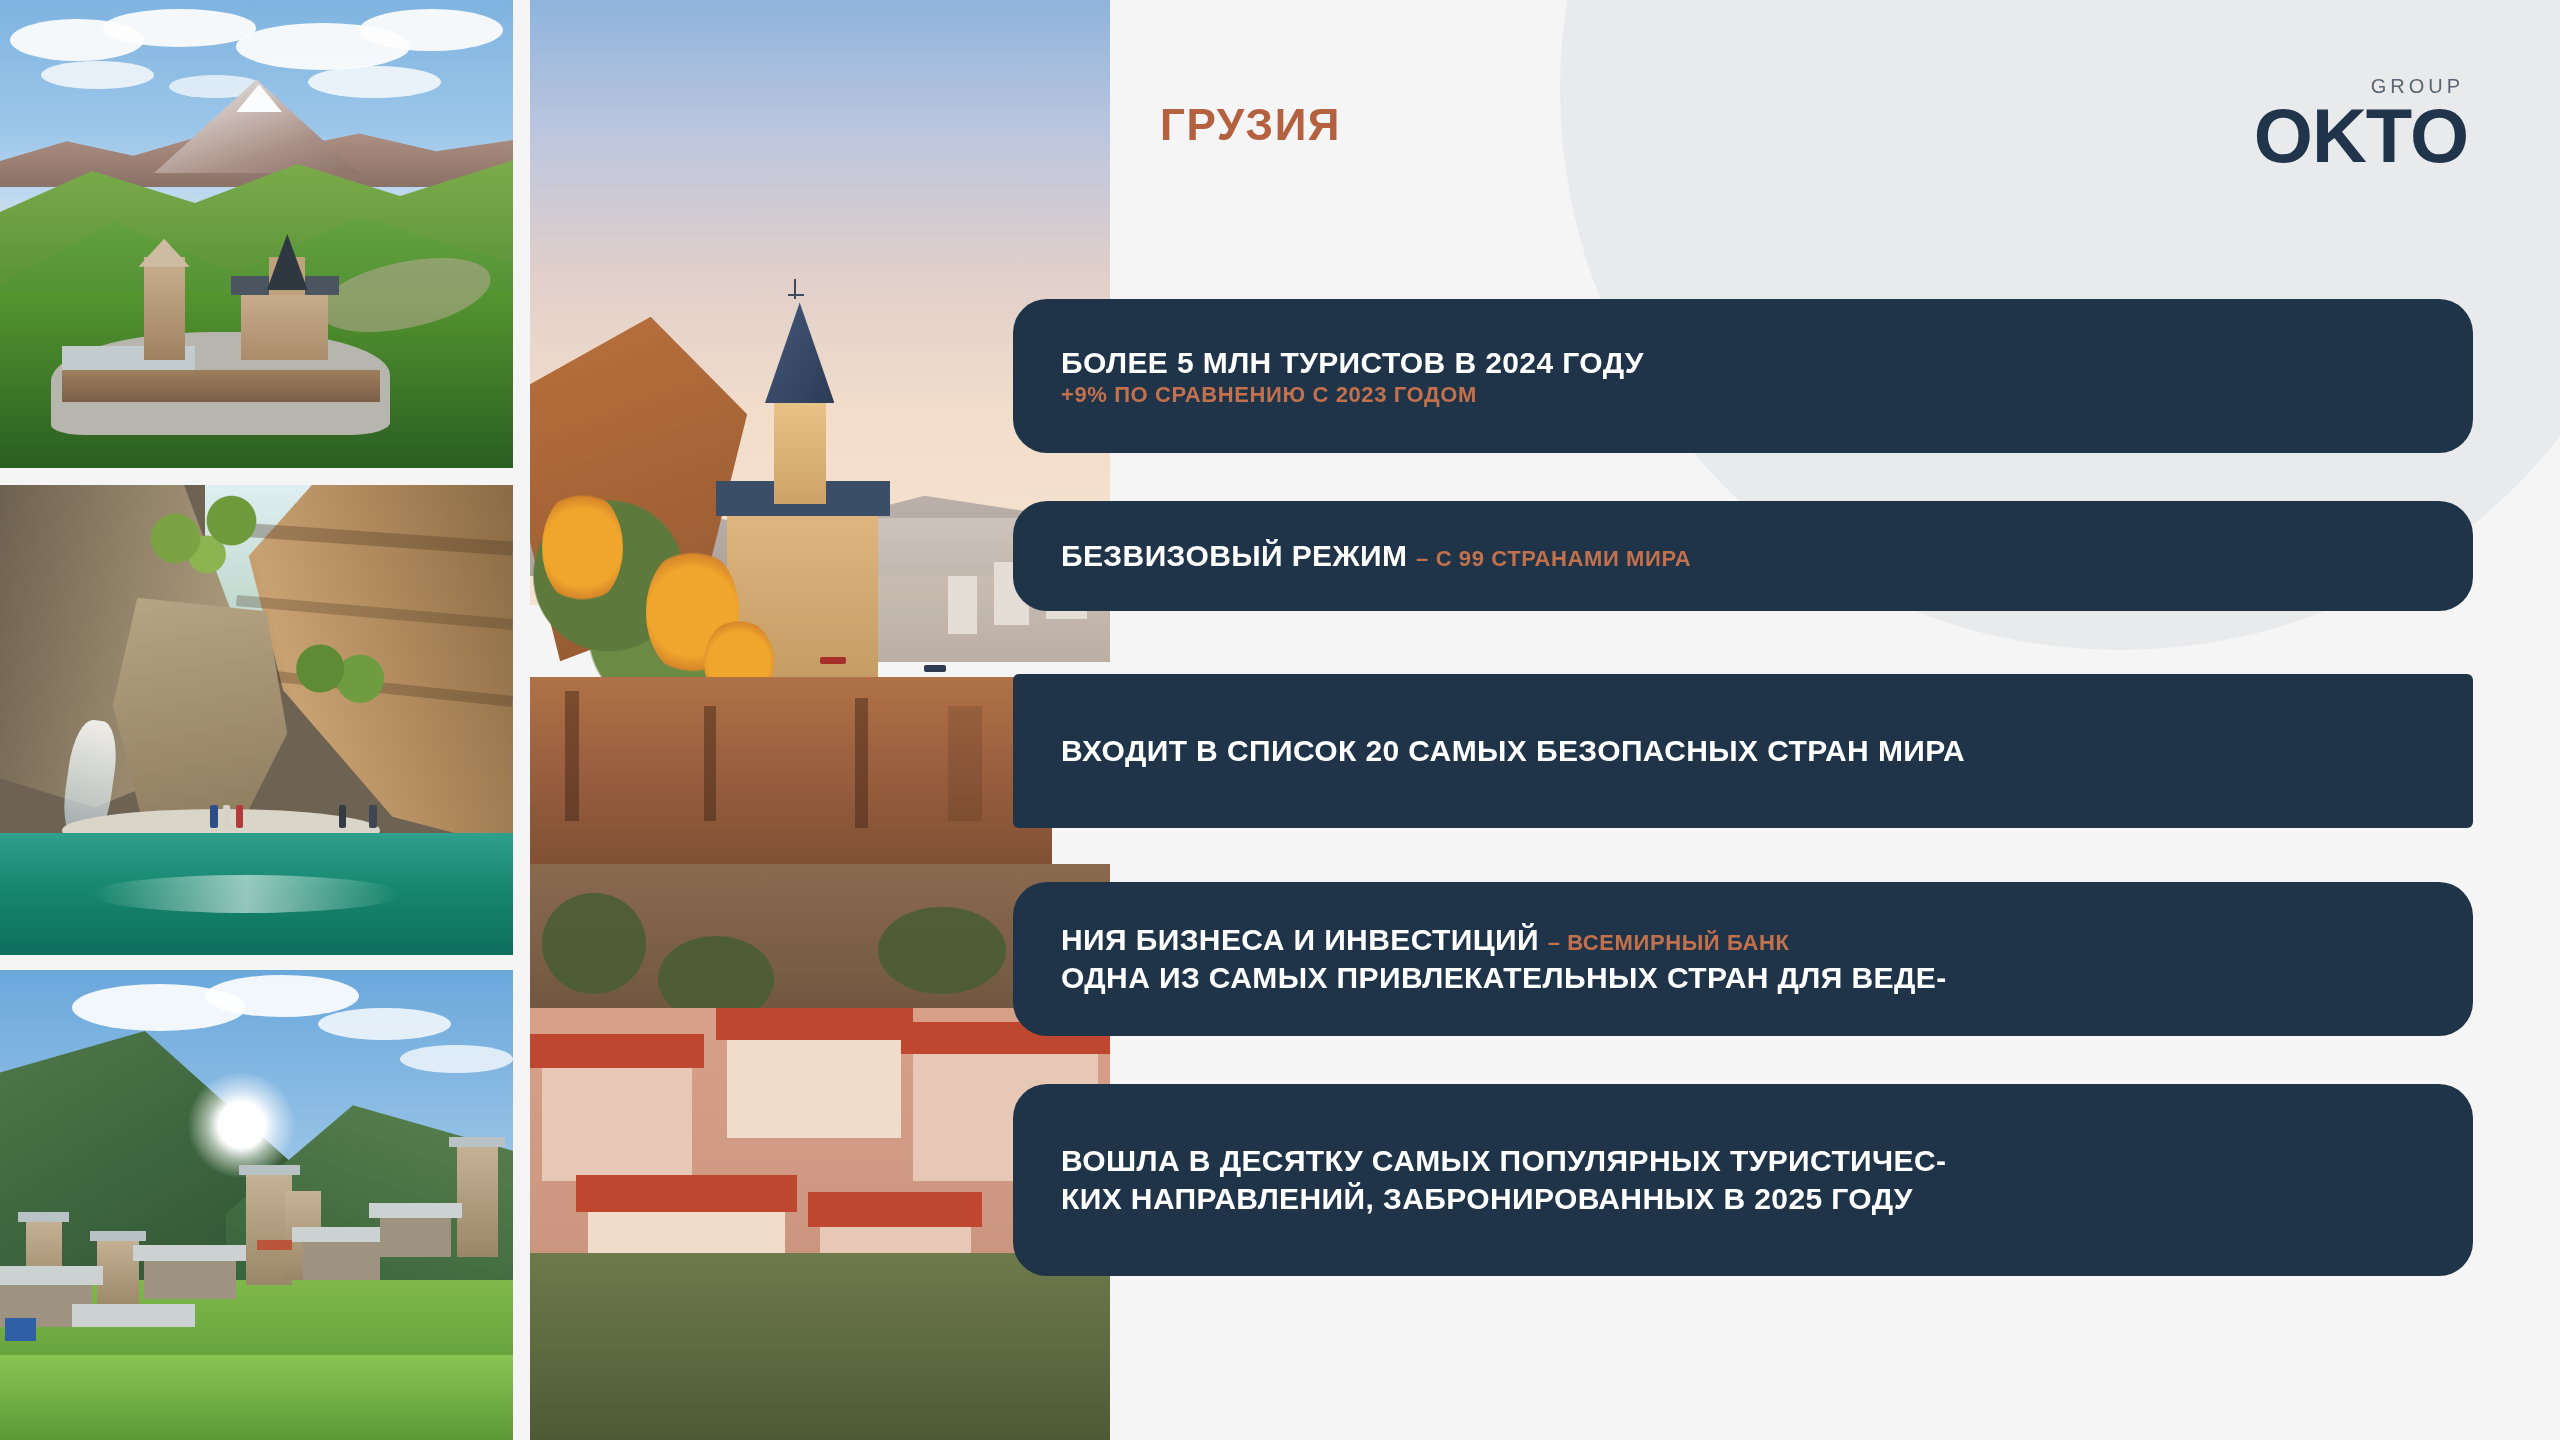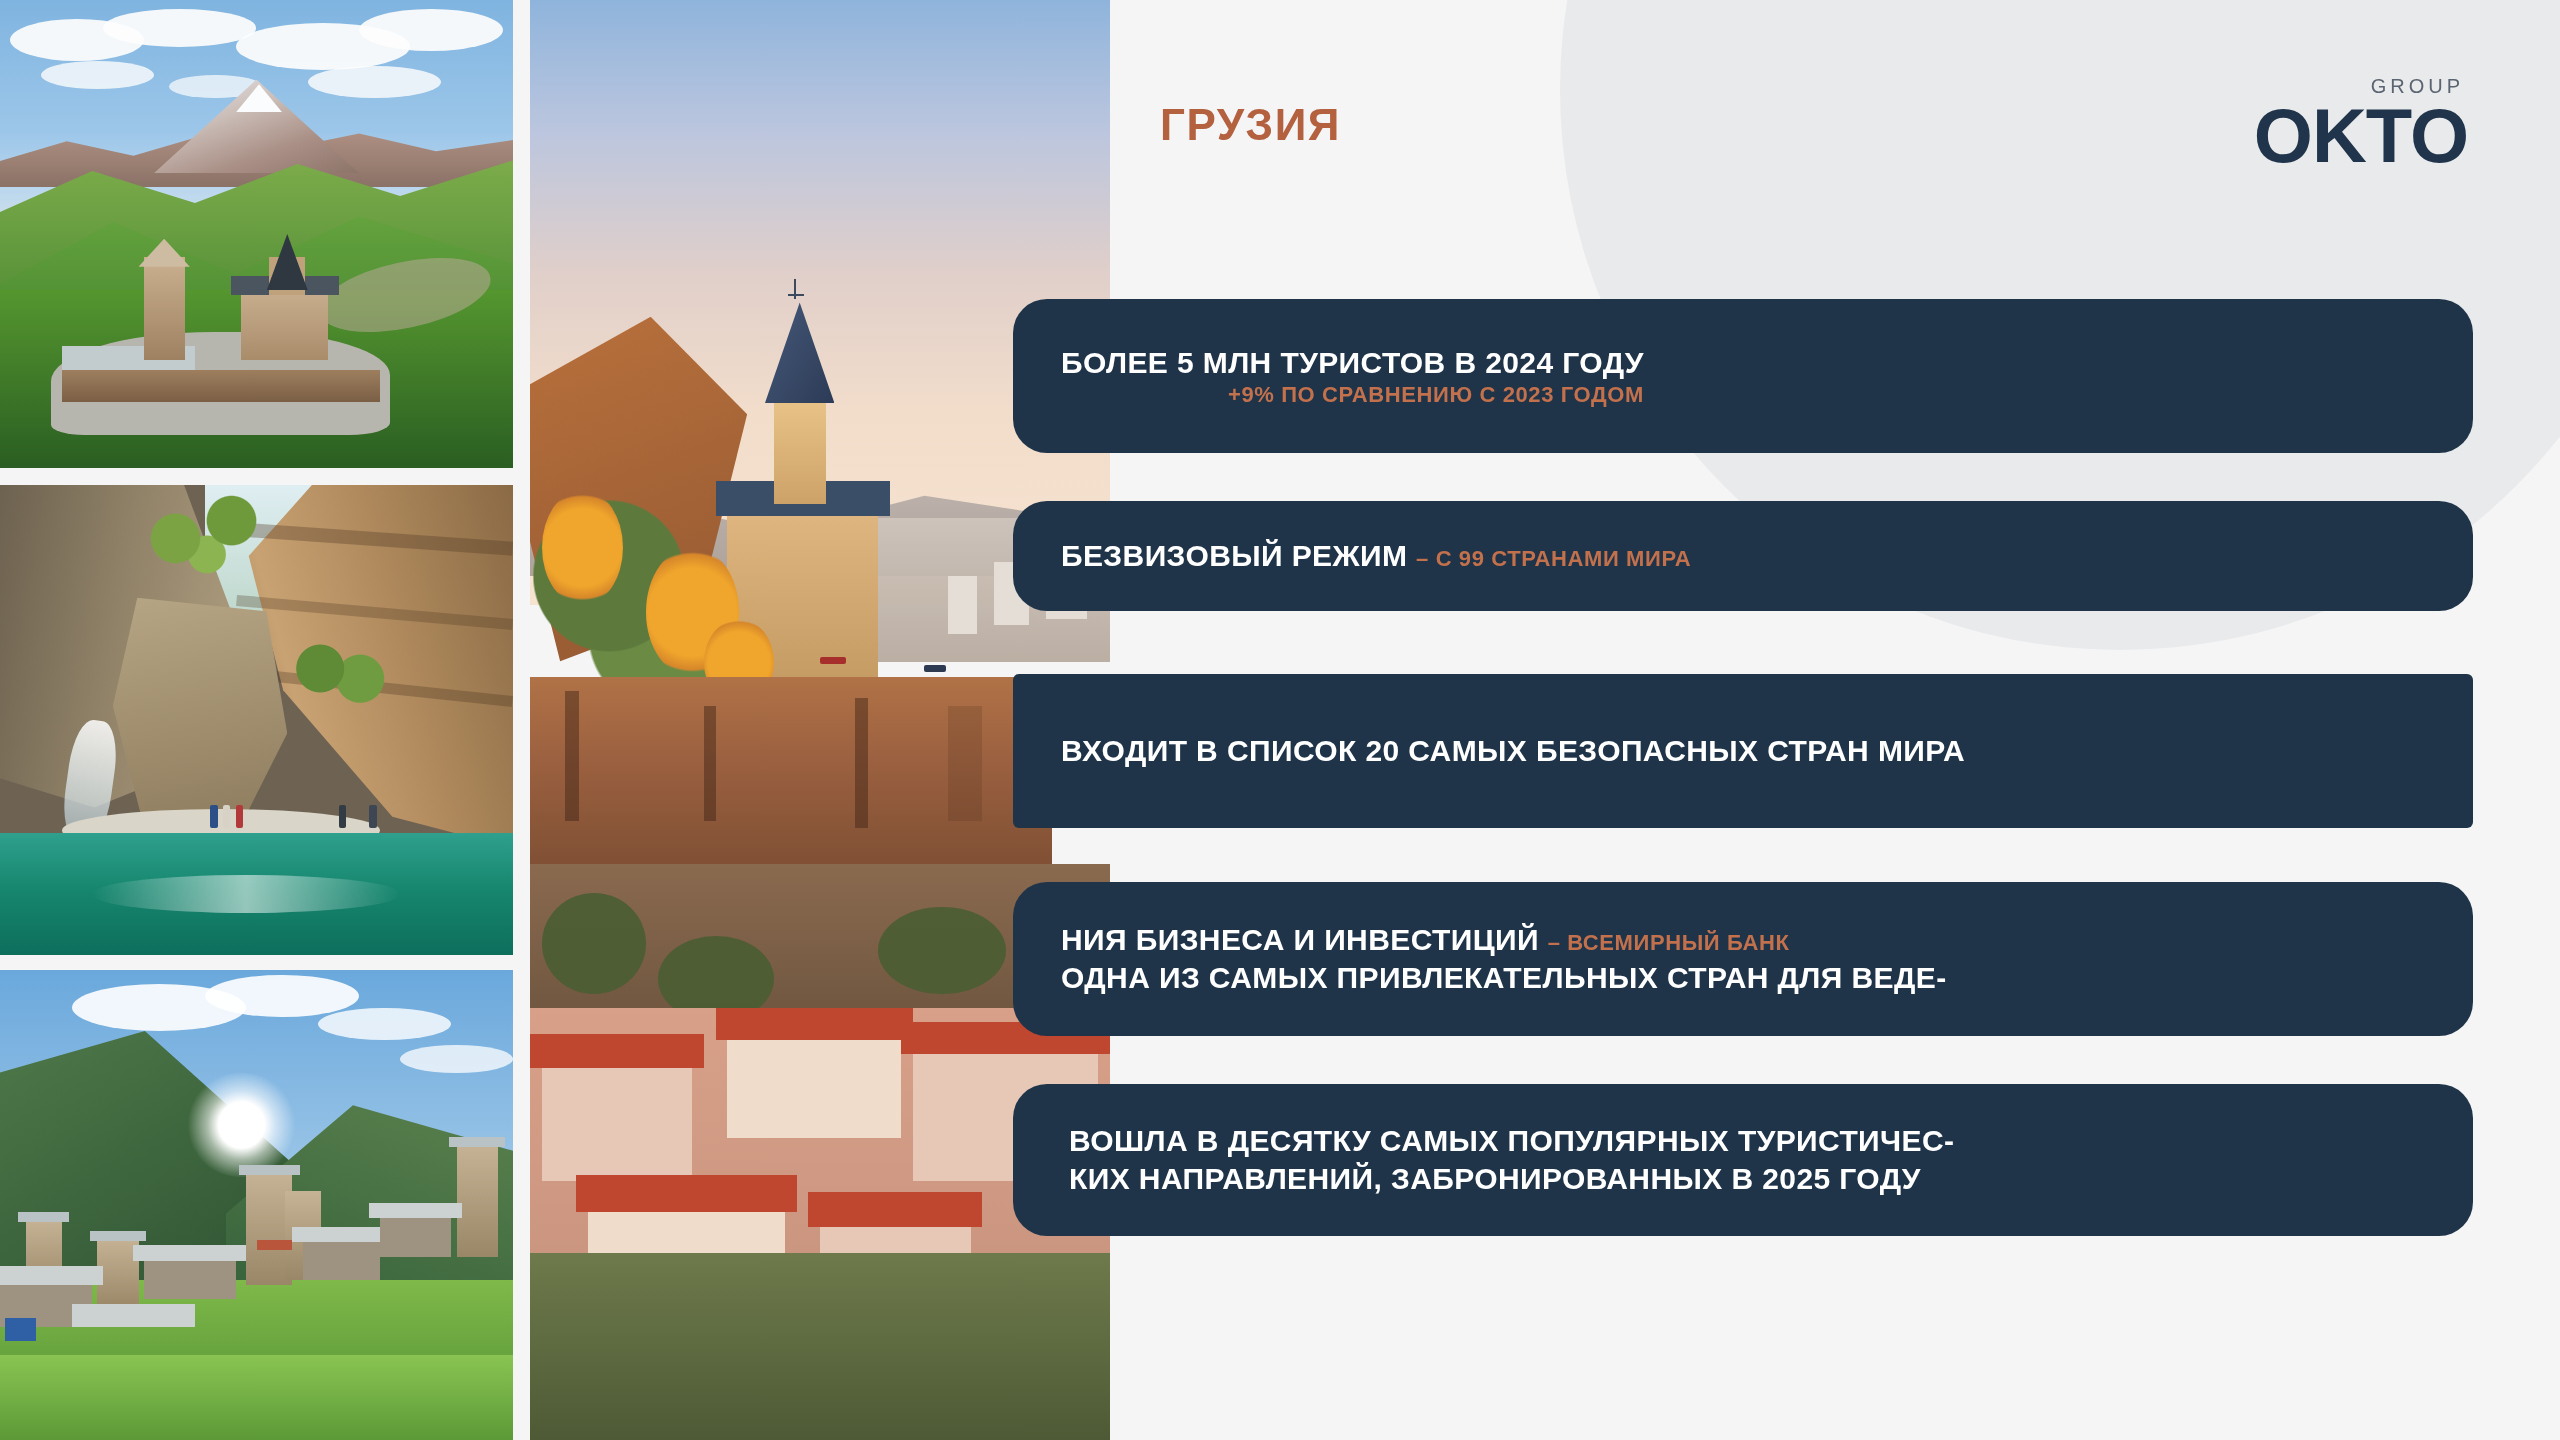--- a/index.html
+++ b/index.html
@@ -210,27 +210,27 @@
     color:#ffffff; font-weight:bold; font-size:30px;
     letter-spacing:.4px; line-height:1.28;
   }
   .c-sub{
     color:#c2714c; font-weight:bold; font-size:22px;
     letter-spacing:.6px;
   }
   .c-sub-inline{
     color:#c2714c; font-weight:bold; font-size:22px; letter-spacing:.6px;
   }
-  .c-sub-blk{ margin-top:0;text-align:right; }
+  .c-sub-blk{ margin-top:0; }
 
   #card-1{ top:283px; height:154px; }
   #card-2{ top:485px; height:110px; }
   #card-3{ top:658px; height:154px;border-radius:6px; }
   #card-4{ top:866px; height:154px; }
-  #card-5{ top:1068px; height:152px;padding-left:8px; }
+  #card-5{ top:1068px; height:192px; }
 </style>
 </head>
 <body>
 
 <div class="bg-plate"></div>
 <div class="bg-circle"></div>
 
 <div class="left-col">
 
   <div class="photo p1">

